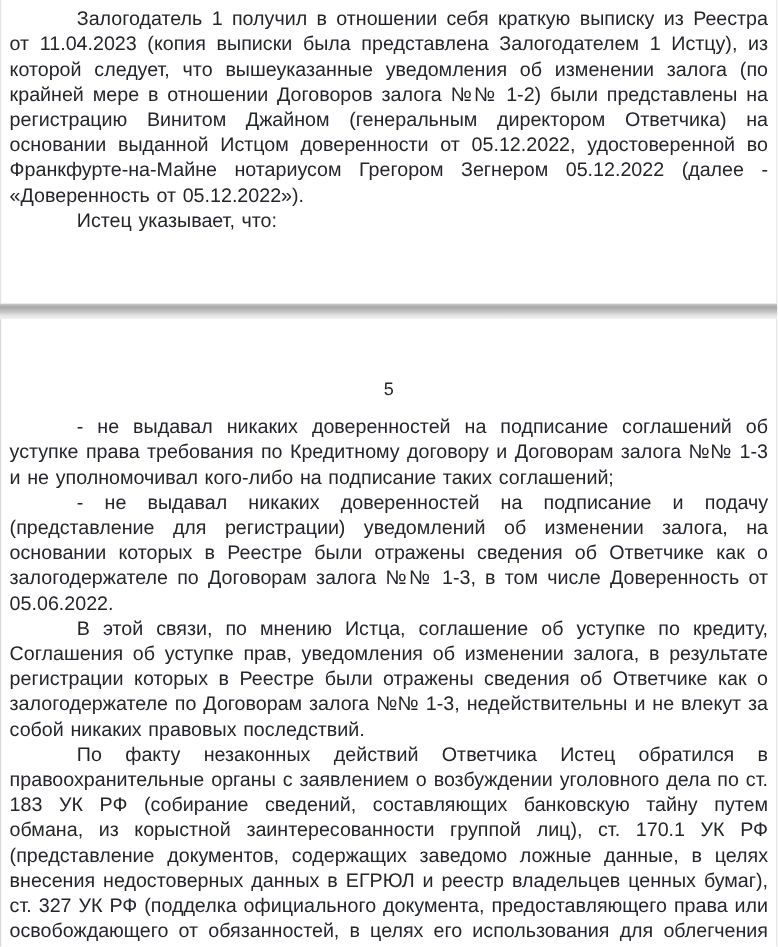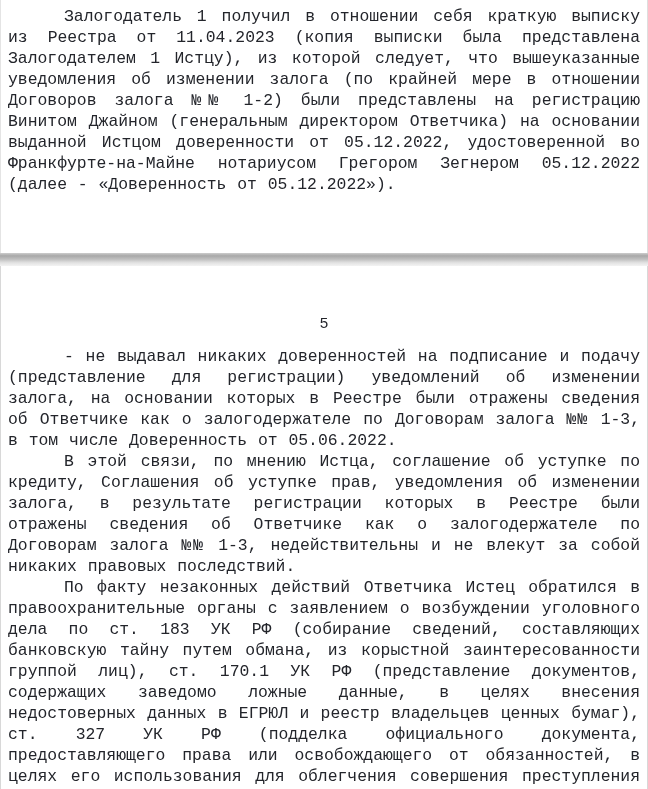--- a/index.html
+++ b/index.html
@@ -6,21 +6,21 @@
     margin: 0;
     padding: 0;
     background: #ffffff;
   }
   .viewer {
     position: relative;
     width: 648px;
     height: 789px;
     overflow: hidden;
     background: #ffffff;
-    font-family: Liberation Mono, monospace;
+    font-family: Liberation Sans, sans-serif;
     color: #23252b;
   }
   .page {
     box-sizing: border-box;
     background: #ffffff;
   }
   .page-top {
     position: absolute;
     top: 0; left: 0; right: 0;
     height: 253px;
@@ -63,24 +63,26 @@
     text-indent: 0;
   }
 </style>
 </head>
 <body>
 
 <div class="viewer">
 
   <div class="page page-top">
     <p class="para">Залогодатель 1 получил в отношении себя краткую выписку из Реестра от 11.04.2023 (копия выписки была представлена Залогодателем 1 Истцу), из которой следует, что вышеуказанные уведомления об изменении залога (по крайней мере в отношении Договоров залога №№ 1-2) были представлены на регистрацию Винитом Джайном (генеральным директором Ответчика) на основании выданной Истцом доверенности от 05.12.2022, удостоверенной во Франкфурте-на-Майне нотариусом Грегором Зегнером 05.12.2022 (далее - «Доверенность от 05.12.2022»).</p>
+    <p class="para">Истец указывает, что:</p>
   </div>
 
   <div class="page-gap"></div>
 
   <div class="page page-bottom">
     <p class="para page-num">5</p>
+    <p class="para">- не выдавал никаких доверенностей на подписание соглашений об уступке права требования по Кредитному договору и Договорам залога №№ 1-3 и не уполномочивал кого-либо на подписание таких соглашений;</p>
     <p class="para">- не выдавал никаких доверенностей на подписание и подачу (представление для регистрации) уведомлений об изменении залога, на основании которых в Реестре были отражены сведения об Ответчике как о залогодержателе по Договорам залога №№ 1-3, в том числе Доверенность от 05.06.2022.</p>
     <p class="para">В этой связи, по мнению Истца, соглашение об уступке по кредиту, Соглашения об уступке прав, уведомления об изменении залога, в результате регистрации которых в Реестре были отражены сведения об Ответчике как о залогодержателе по Договорам залога №№ 1-3, недействительны и не влекут за собой никаких правовых последствий.</p>
     <p class="para">По факту незаконных действий Ответчика Истец обратился в правоохранительные органы с заявлением о возбуждении уголовного дела по ст. 183 УК РФ (собирание сведений, составляющих банковскую тайну путем обмана, из корыстной заинтересованности группой лиц), ст. 170.1 УК РФ (представление документов, содержащих заведомо ложные данные, в целях внесения недостоверных данных в ЕГРЮЛ и реестр владельцев ценных бумаг), ст. 327 УК РФ (подделка официального документа, предоставляющего права или освобождающего от обязанностей, в целях его использования для облегчения совершения преступления и использование заведомо подложных документов), а также ст. 30 и ст. 159 УК РФ (приготовление к хищению чужого имущества путем обмана в особо крупном размере).</p>
   </div>
 
 </div>
 
 </body></html>

